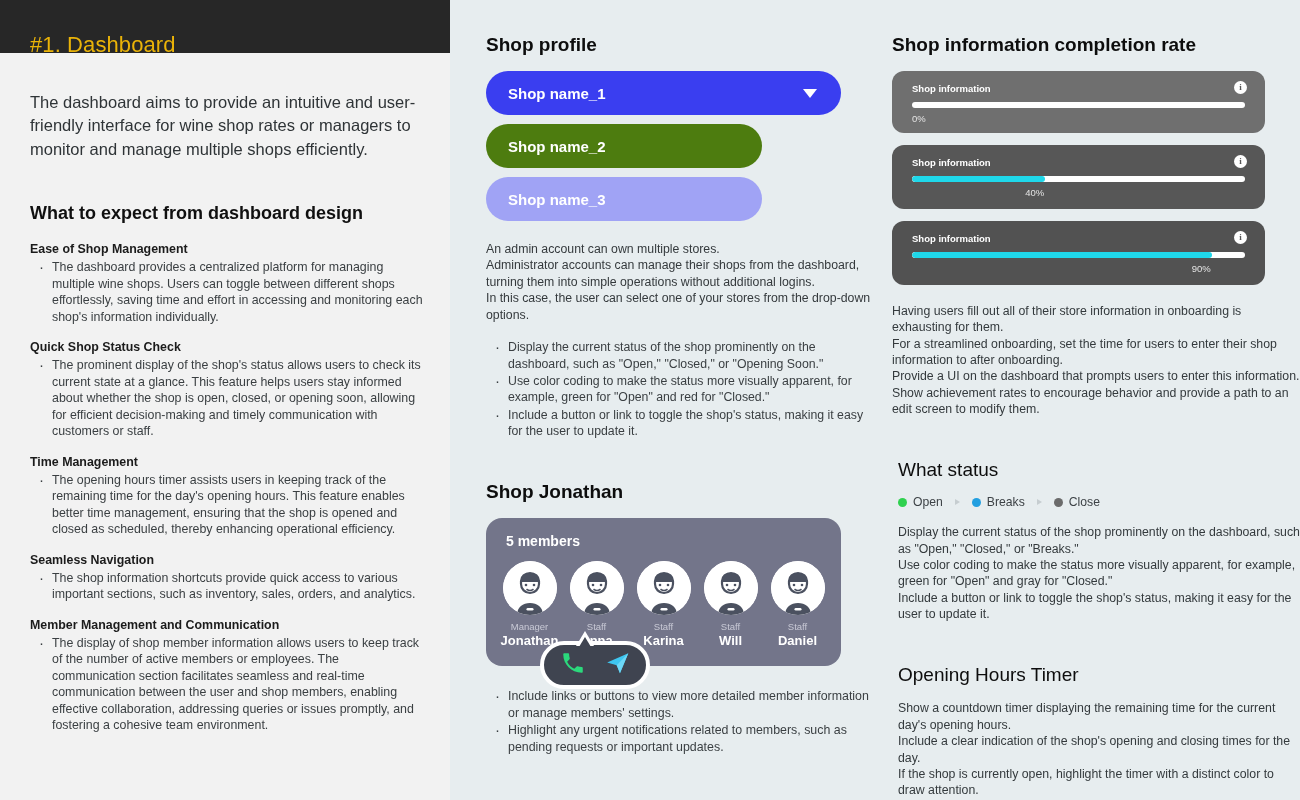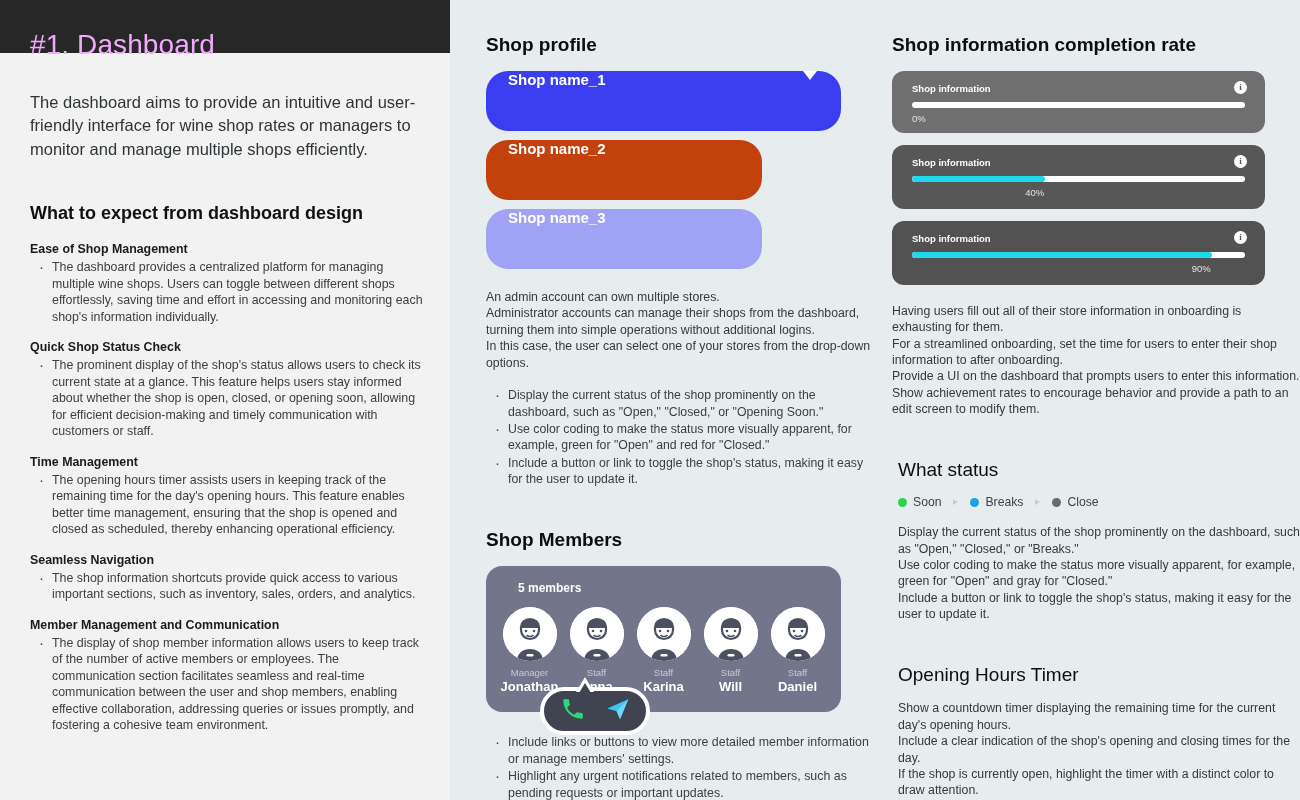--- a/index.html
+++ b/index.html
@@ -18,22 +18,22 @@
     position: relative;
     flex: 0 0 450px;
   }
   .sidebar-header {
     height: 53px;
     background: #272727;
     display: flex; align-items: center;
     padding-left: 30px;
   }
   .sidebar-header h1 {
-    color: #f0abfc;
-    font-size: 28px;
+    color: #eab308;
+    font-size: 22px;
     font-weight: 400;
     letter-spacing: 0.1px;
     margin-top: 36px;
   }
   .sidebar-body { padding: 38px 25px 0 30px; }
   .intro {
     font-size: 16.5px;
     line-height: 1.42;
     color: #2f3437;
     width: 400px;
@@ -81,32 +81,32 @@
 
   .col-title {
     font-size: 19px;
     font-weight: 700;
     color: #0d0d0d;
     margin-bottom: 15px;
   }
 
   
   .shop-btn {
-    height: 60px;
+    height: 44px;
     border-radius: 22px;
-    display: flex; 
+    display: flex; align-items: center;
     padding: 0 22px;
     color: #ffffff;
     font-size: 15px;
     font-weight: bold;
     margin-bottom: 9px;
     position: relative;
   }
   .shop-btn.primary { width: 355px; background: #3a3ef0; }
-  .shop-btn.second  { width: 276px; background: #c2410c; }
+  .shop-btn.second  { width: 276px; background: #4d7c0f; }
   .shop-btn.third   { width: 276px; background: #a0a3f5; }
   .caret {
     position: absolute; right: 24px;
     width: 0; height: 0;
     border-left: 7px solid transparent;
     border-right: 7px solid transparent;
     border-top: 9px solid #ffffff;
   }
 
   .para-block {
@@ -124,23 +124,23 @@
   .members-card {
     width: 355px;
     background: #73758a;
     border-radius: 16px;
     padding: 15px 0 18px 0;
     position: relative;
     margin-top: 2px;
   }
   .members-count {
     color: #ffffff;
-    font-size: 12px;
-    font-weight: bold;
-    padding-left: 32px;
+    font-size: 14px;
+    font-weight: bold;
+    padding-left: 20px;
     margin-bottom: 12px;
   }
   .members-row {
     display: flex;
     justify-content: space-around;
     padding: 0 10px;
   }
   .member { width: 62px; text-align: center; }
   .avatar {
     width: 54px; height: 54px;
@@ -333,21 +333,21 @@
           <p>Administrator accounts can manage their shops from the dashboard, turning them into simple operations without additional logins.</p>
           <p>In this case, the user can select one of your stores from the drop-down options.</p>
         </div>
 
       <ul class="bullet-list mid-bullets" id="profile-bullets">
           <li>Display the current status of the shop prominently on the dashboard, such as "Open," "Closed," or "Opening Soon."</li>
           <li>Use color coding to make the status more visually apparent, for example, green for "Open" and red for "Closed."</li>
           <li>Include a button or link to toggle the shop's status, making it easy for the user to update it.</li>
         </ul>
 
-      <div class="col-title" style="margin-top:42px;">Shop Members</div>
+      <div class="col-title" style="margin-top:42px;">Shop Jonathan</div>
 
       <div class="members-card">
         <div class="members-count">5 members</div>
         <div class="members-row" id="members-row">
             <div class="member">
               <div class="avatar"><svg width="54" height="54" viewBox="0 0 54 54">
                   <circle cx="27" cy="27" r="27" fill="#ffffff"></circle>
                   <path d="M18 20a9 8 0 0 1 18 0v3a9 9 0 0 1-18 0z" fill="none" stroke="#4b5160" stroke-width="2.2"></path>
                   <path d="M18 21c0-6 4-9 9-9s9 3 9 9" fill="#4b5160"></path>
                   <circle cx="23" cy="24" r="1.3" fill="#4b5160"></circle>
@@ -472,21 +472,21 @@
           <p>Having users fill out all of their store information in onboarding is exhausting for them.</p>
           <p>For a streamlined onboarding, set the time for users to enter their shop information to after onboarding.</p>
           <p>Provide a UI on the dashboard that prompts users to enter this information.</p>
           <p>Show achievement rates to encourage behavior and provide a path to an edit screen to modify them.</p>
         </div>
 
       <div class="right-heading">What status</div>
       <div class="legend" id="status-legend">
           <span class="legend-item">
             <span class="dot" style="background: rgb(47, 209, 79);"></span>
-            <span class="legend-label">Soon</span>
+            <span class="legend-label">Open</span>
           </span>
           <span class="legend-sep"></span>
           <span class="legend-item">
             <span class="dot" style="background: rgb(35, 159, 224);"></span>
             <span class="legend-label">Breaks</span>
           </span>
           <span class="legend-sep"></span>
           <span class="legend-item">
             <span class="dot" style="background: rgb(107, 107, 107);"></span>
             <span class="legend-label">Close</span>

